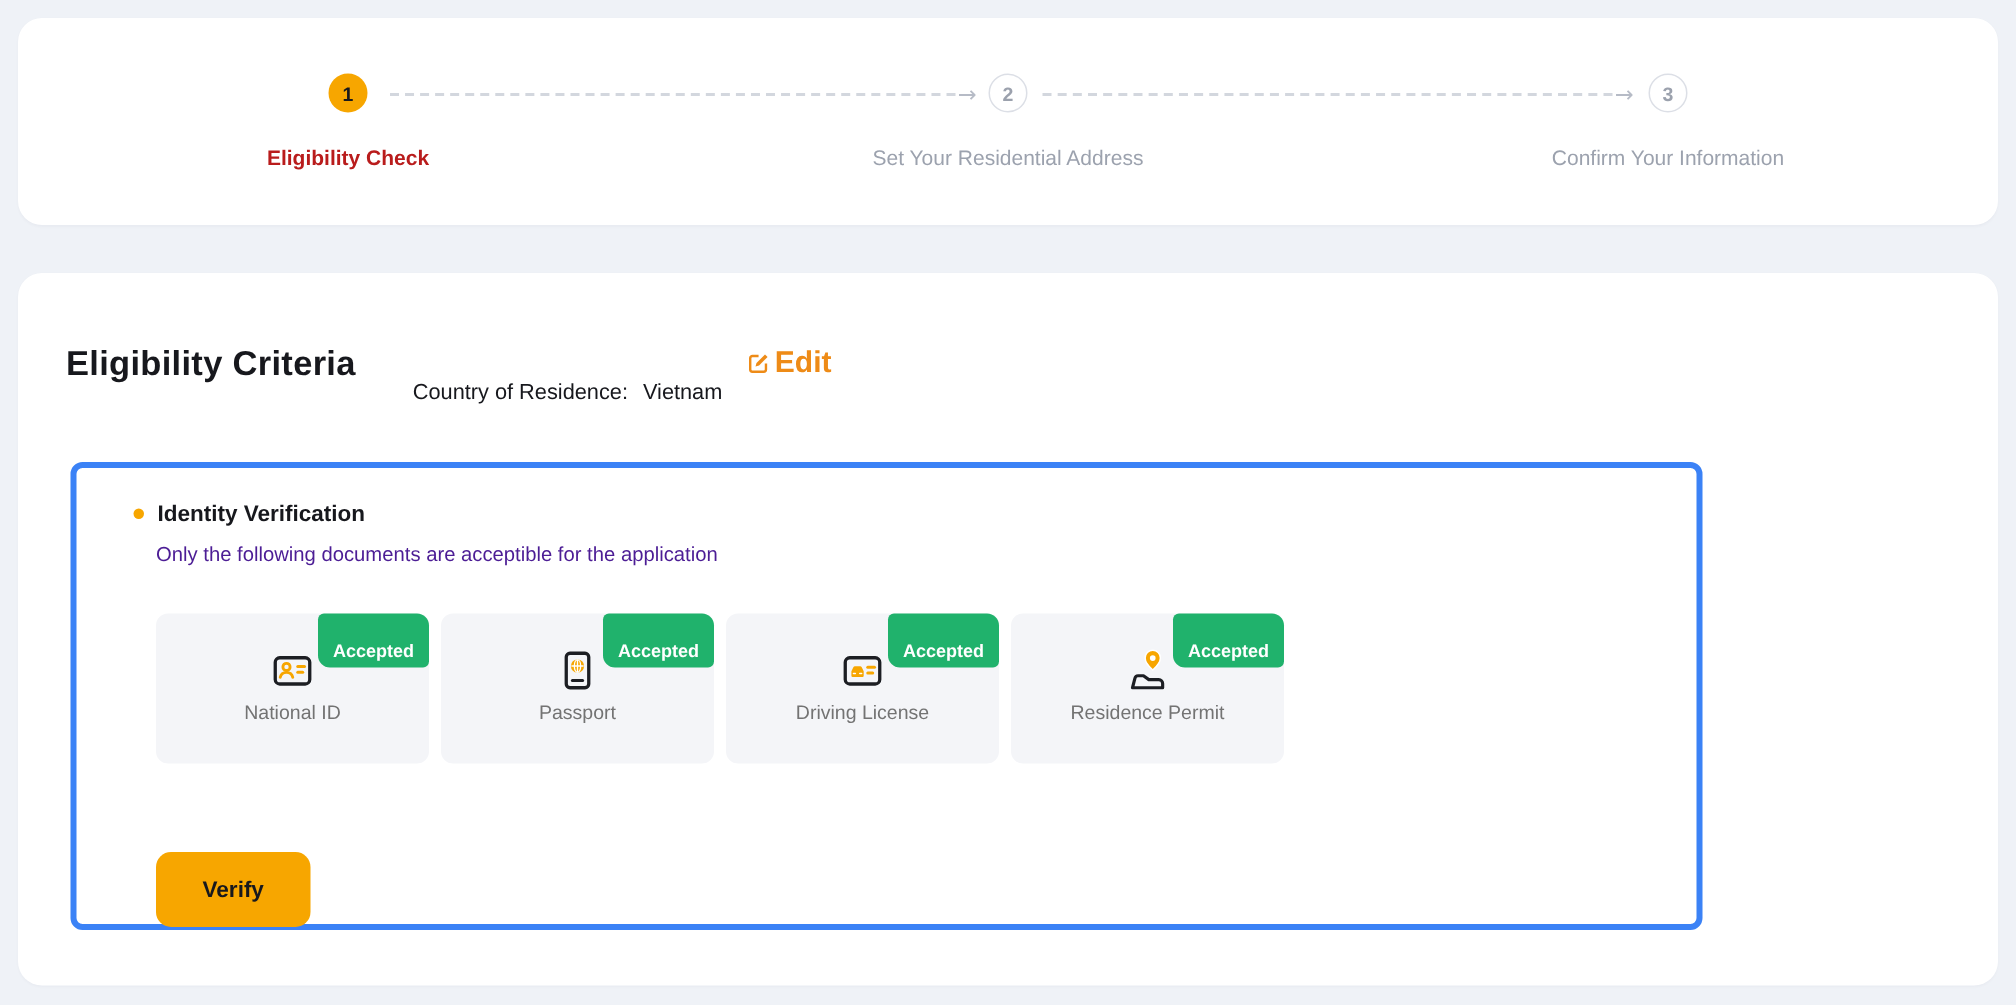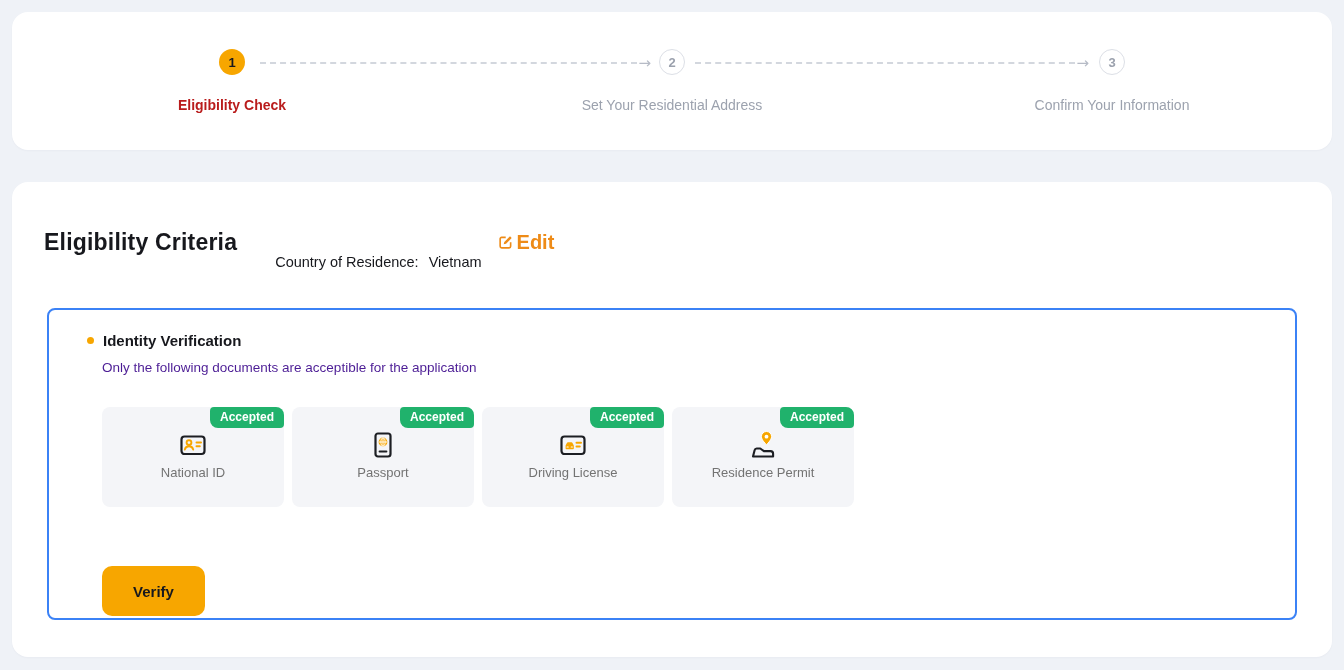--- a/index.html
+++ b/index.html
@@ -59,22 +59,22 @@
     color: #ee8b17; font-weight: bold; font-size: 20px; cursor: pointer;
   }
   .edit-link svg { margin-right: 4px; }
   .main-note {
     position: absolute; left: 32px; top: 77px;
     font-size: 13.5px; color: #9aa0ab;
   }
   
   .identity-box {
     position: absolute; left: 35px; top: 126px;
-    width: 1250px; height: 312px;
-    border: 2px solid #3b82f6; border-radius: 8px;
+    width: 1088px; height: 312px;
+    border: 4px solid #3b82f6; border-radius: 8px;
   }
   .identity-title-row {
     position: absolute; left: 38px; top: 22px;
     display: flex; align-items: center;
   }
   .bullet-dot {
     width: 7px; height: 7px; border-radius: 50%;
     background: #f7a600; margin-right: 9px;
   }
   .identity-title { font-size: 15px; font-weight: bold; color: #17181d; }
@@ -91,21 +91,21 @@
     width: 182px; height: 100px;
     background: #f4f5f8; border-radius: 8px;
     display: flex; flex-direction: column; align-items: center;
     padding-top: 21px;
     cursor: pointer;
   }
   .doc-badge {
     position: absolute; top: 0; right: 0;
     background: #20b26c; color: #ffffff;
     font-size: 12px; font-weight: bold;
-    padding: 3px 10px 4px;
+    padding: 18px 10px 4px;
     border-radius: 4px 8px 4px 8px;
   }
   .doc-icon { height: 34px; display: flex; align-items: center; justify-content: center; }
   .doc-label { margin-top: 3px; font-size: 13px; color: #737373; }
   .verify-btn {
     position: absolute; left: 53px; top: 234px;
     width: 103px; height: 50px;
     background: #f7a600; border: none; border-radius: 10px;
     font-family: inherit; font-size: 15px; font-weight: bold; color: #17181d;
     cursor: pointer;

